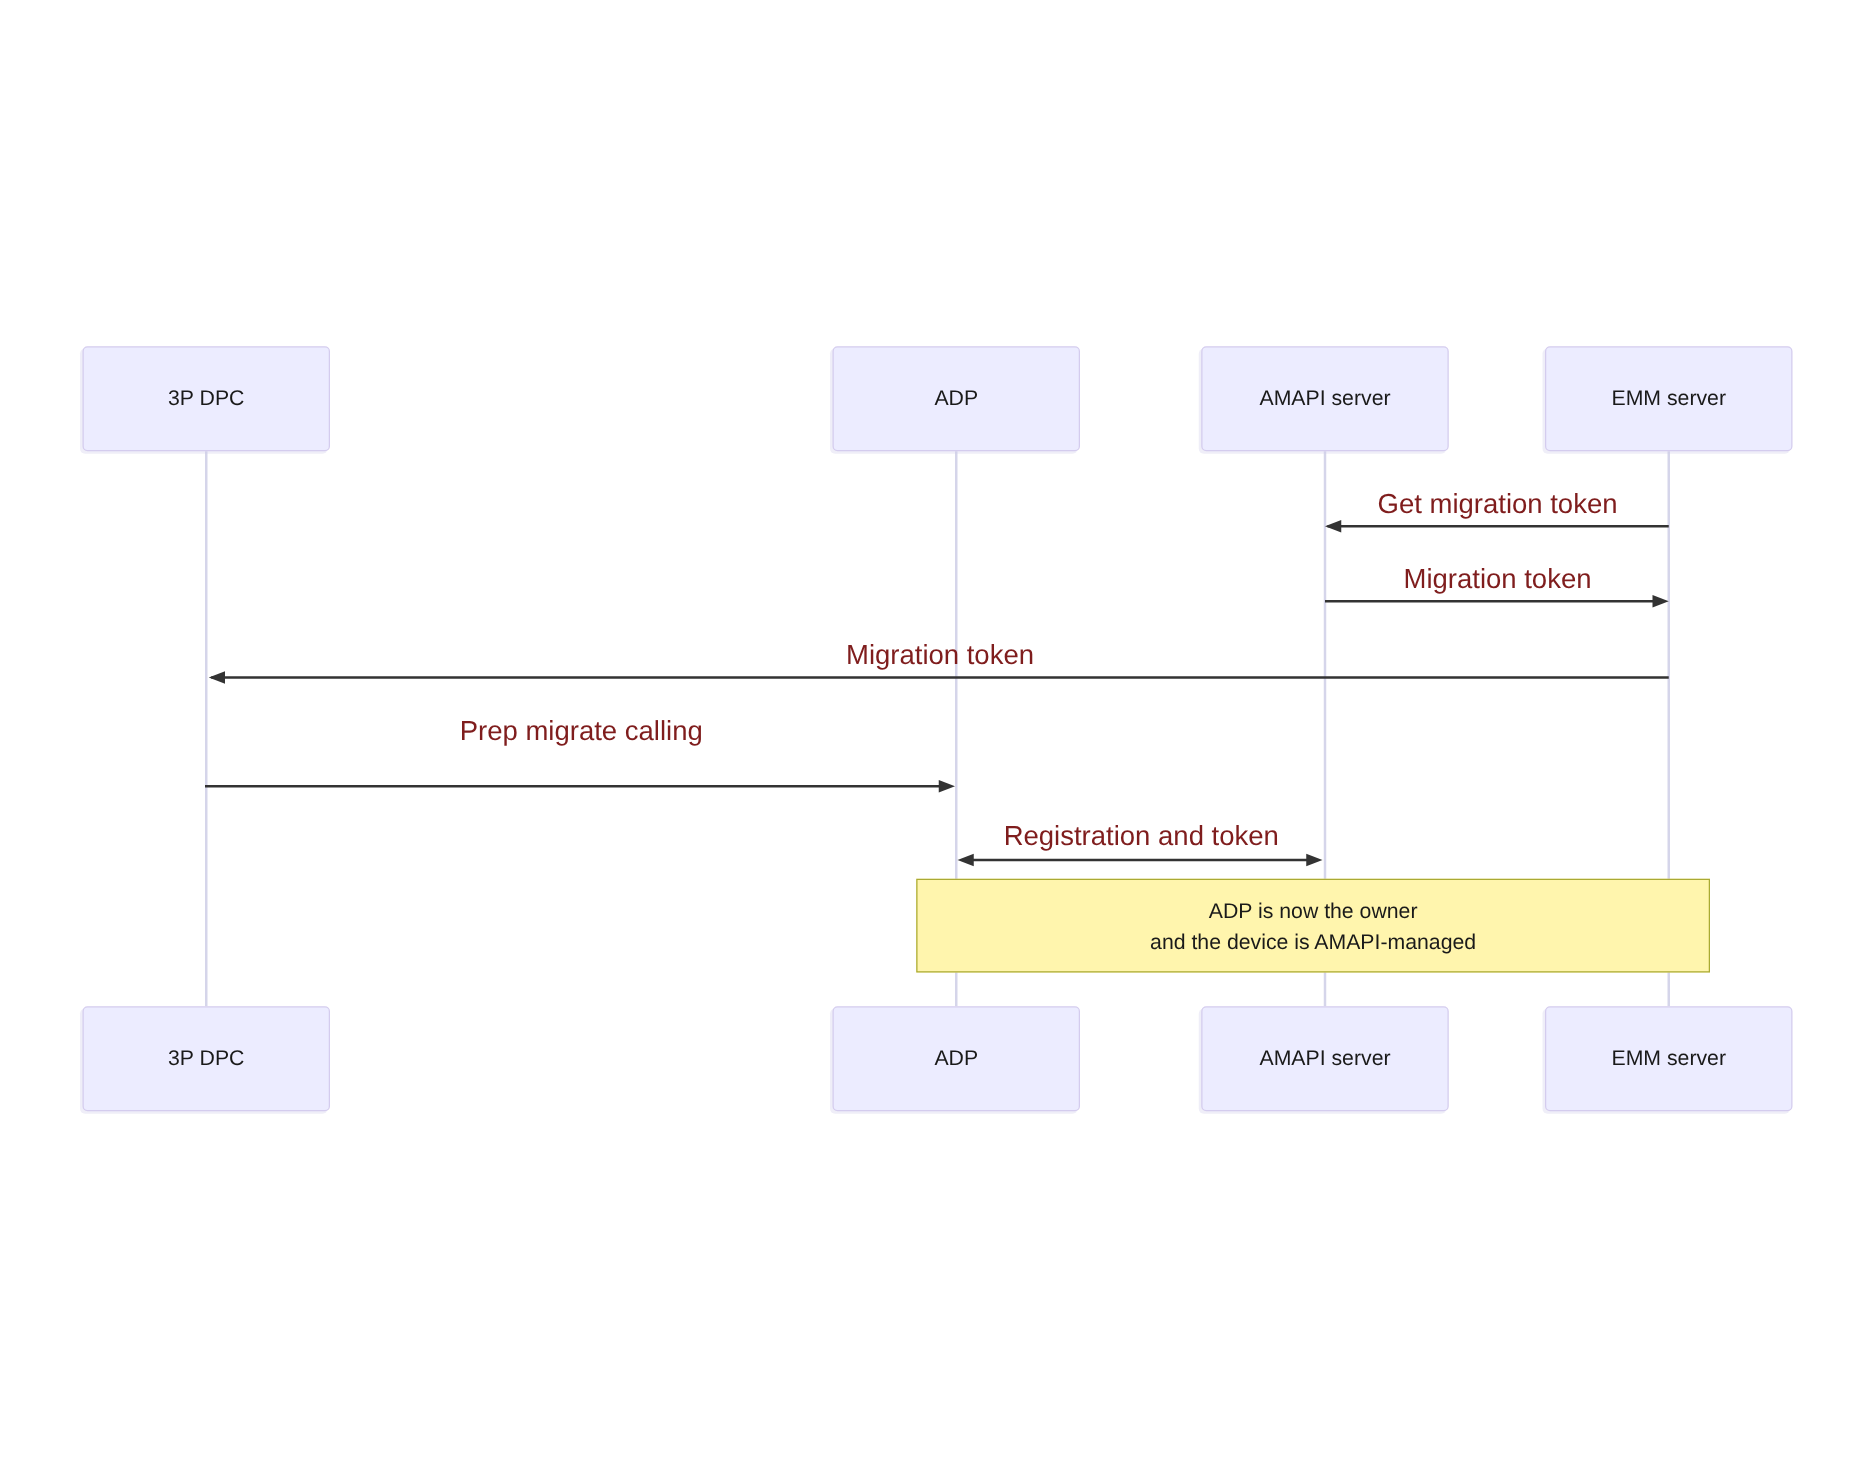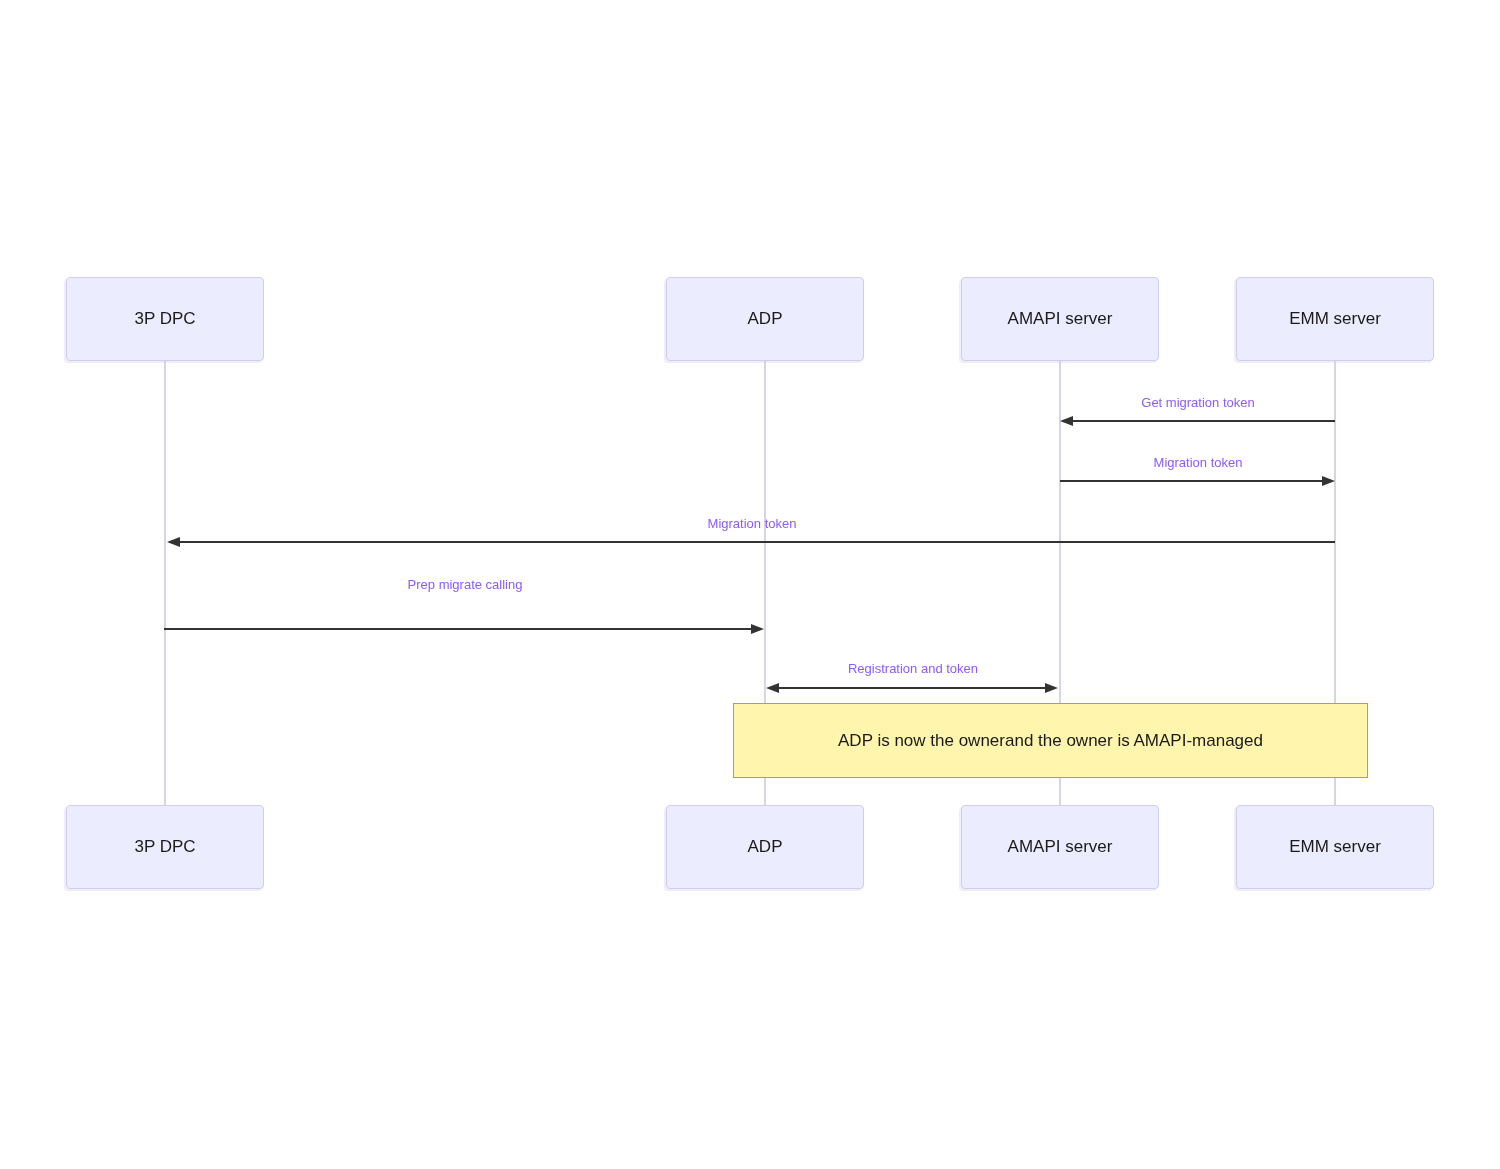--- a/index.html
+++ b/index.html
@@ -35,22 +35,22 @@
     position: absolute;
     width: 2px;
     background: #d5d5ea;
     top: 361px;
     height: 444px;
     z-index: 0;
   }
   .msg-label {
     position: absolute;
     transform: translateX(-50%);
-    font-size: 13px;
-    color: #8b5cf6;
+    font-size: 22px;
+    color: #7f1d1d;
     white-space: nowrap;
     text-align: right;
     line-height: 24px;
     z-index: 3;
   }
   .msg-line {
     position: absolute;
     height: 2px;
     background: #333333;
     z-index: 3;
@@ -68,20 +68,21 @@
   .note-box {
     position: absolute;
     left: 733px;
     top: 703px;
     width: 635px;
     height: 75px;
     background: #fff5ad;
     border: 1px solid #aaaa33;
     box-sizing: border-box;
     display: flex;
+    flex-direction: column;
     align-items: center;
     justify-content: center;
     font-size: 17px;
     line-height: 25px;
     color: #1a1a1a;
     text-align: center;
     z-index: 2;
   }
 </style>
 </head>
@@ -125,21 +126,21 @@
   <div class="msg-line" style="left:164px; top:628px; width:590px;"></div>
   <div class="arrowhead right" style="left:751px; top:624px;"></div>
 
   <div class="msg-label" style="left:913px; top:657px;">Registration and token</div>
   <div class="msg-line" style="left:774px; top:687px; width:276px;"></div>
   <div class="arrowhead left" style="left:766px; top:683px;"></div>
   <div class="arrowhead right" style="left:1045px; top:683px;"></div>
 
   <div class="note-box">
     <span>ADP is now the owner</span>
-    <span>and the owner is AMAPI-managed</span>
+    <span>and the device is AMAPI-managed</span>
   </div>
 
   <div class="actor-box" style="left:66px; top:805px;">
       <span>3P DPC</span>
     </div>
   <div class="actor-box" style="left:666px; top:805px;">
       <span>ADP</span>
     </div>
   <div class="actor-box" style="left:961px; top:805px;">
       <span>AMAPI server</span>

